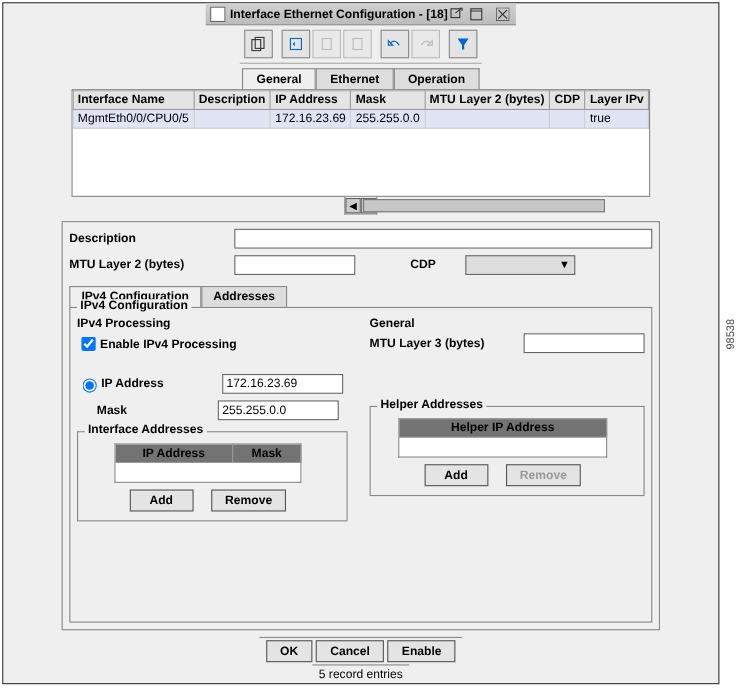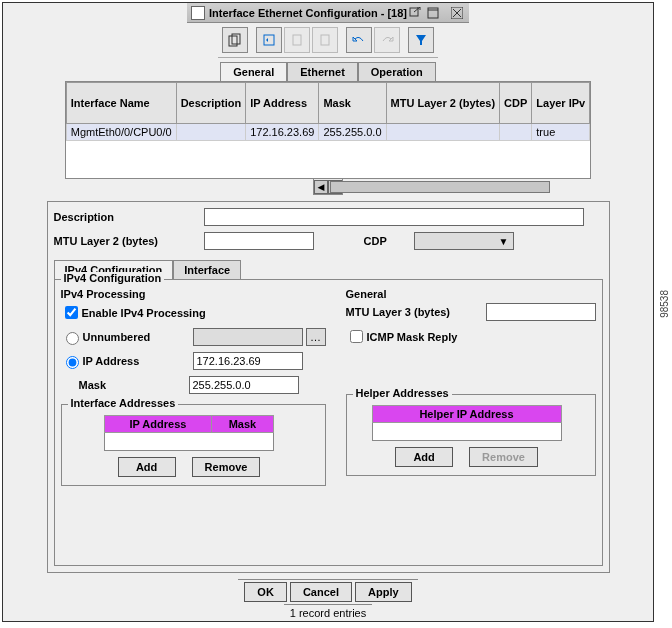--- a/index.html
+++ b/index.html
@@ -84,21 +84,21 @@
     border: 1px solid #888;
     background: #fff;
     height: 98px;
     overflow: hidden;
     position: relative;
   }
   table { width: 100%; border-collapse: collapse; }
   th {
     background: #e4e4e4;
     border: 1px solid #999;
-    padding: 14px 4px;
+    padding: 2px 4px;
     font-weight: bold;
     font-size: 11px;
     text-align: left;
     white-space: nowrap;
   }
   td {
     border: 1px solid #ccc;
     padding: 2px 4px;
     font-size: 11px;
     white-space: nowrap;
@@ -197,21 +197,21 @@
   .cols { display: flex; gap: 20px; }
   .col1 { flex: 1.1; }
   .col2 { flex: 1; }
   .chk, .radio { margin-right: 4px; }
   .small-tbl {
     border: 1px solid #888;
     border-collapse: collapse;
     width: 100%;
   }
   .small-tbl th {
-    background: #d946ef;
+    background: #737373;
     border: 1px solid #999;
     font-weight: bold;
     padding: 2px 6px;
     text-align: center;
   }
   .small-body {
     background: #fff;
     height: 18px;
     border: 1px solid #888;
     border-top: none;
@@ -355,21 +355,21 @@
         <th>Description</th>
         <th>IP Address</th>
         <th>Mask</th>
         <th>MTU Layer 2 (bytes)</th>
         <th>CDP</th>
         <th>Layer IPv</th>
       </tr>
         </thead>
       <tbody>
         <tr>
-          <td>MgmtEth0/0/CPU0/0</td>
+          <td>MgmtEth0/0/CPU0/5</td>
           <td></td>
           <td>172.16.23.69</td>
           <td>255.255.0.0</td>
           <td></td>
           <td></td>
           <td>true</td>
         </tr>
       </tbody>
     </table>
   </div>
@@ -388,38 +388,32 @@
     <div class="row">
       <div class="lbl">MTU Layer 2 (bytes)</div>
       <input class="txt w110" style="">
       <div style="width:50px"></div>
       <div style="font-weight:bold;width:50px">CDP</div>
       <div class="select">▼</div>
     </div>
 
     <div class="tabs2">
       <div class="tab2 active">IPv4 Configuration</div>
-      <div class="tab2">Interface</div>
+      <div class="tab2">Addresses</div>
     </div>
 
     <div class="fieldset" style="flex:1">
       <div class="legend">IPv4 Configuration</div>
       <div class="cols">
         <div class="col1">
           <div class="fieldset" style="border:none;padding:2px 0 0 0">
             <div style="font-weight:bold;margin-bottom:3px">IPv4 Processing</div>
-            <div class="row" style="margin-bottom:6px">
+            <div class="row" style="margin-bottom:18px">
               <input type="checkbox" class="chk" checked="" style="">
               <span style="font-weight:bold">Enable IPv4 Processing</span>
-            </div>
-            <div class="row">
-              <input type="radio" class="radio" style="">
-              <span style="font-weight:bold;width:110px">Unnumbered</span>
-              <input class="txt w110" disabled="" style="background: rgb(221, 221, 221);">
-              <div class="dots-btn">…</div>
             </div>
             <div class="row">
               <input type="radio" class="radio" checked="" style="">
               <span style="font-weight:bold;width:110px">IP Address</span>
               <input class="txt w110" value="172.16.23.69" style="">
             </div>
             <div class="row">
               <span style="width:18px"></span>
               <span style="font-weight:bold;width:110px">Mask</span>
               <input class="txt w110" value="255.255.0.0" style="">
@@ -442,24 +436,20 @@
             </div>
           </div>
         </div>
 
         <div class="col2">
           <div style="font-weight:bold;margin:2px 0 3px 0">General</div>
           <div class="row">
             <span style="font-weight:bold;width:140px">MTU Layer 3 (bytes)</span>
             <input class="txt w110" style="">
           </div>
-          <div class="row">
-            <input type="checkbox" class="chk" style="">
-            <span style="font-weight:bold">ICMP Mask Reply</span>
-          </div>
           <div class="inner-fs" style="margin-top:48px">
             <div class="legend">Helper Addresses</div>
             <table class="small-tbl" style="width:190px;margin:4px auto 0 auto">
               <tbody>
                   <tr>
                     <th>Helper IP Address</th>
                   </tr>
             </tbody>
               </table>
             <div class="small-body" style="width:190px;margin:0 auto"></div>
@@ -469,18 +459,18 @@
             </div>
           </div>
         </div>
       </div>
     </div>
   </div>
 
   <div class="footer">
     <span class="btn">OK</span>
     <span class="btn">Cancel</span>
-    <span class="btn">Apply</span>
-  </div>
-  <div class="status">1 record entries</div>
+    <span class="btn">Enable</span>
+  </div>
+  <div class="status">5 record entries</div>
 </div>
 
 <div class="sidenum">98538</div>
 
 </body></html>

